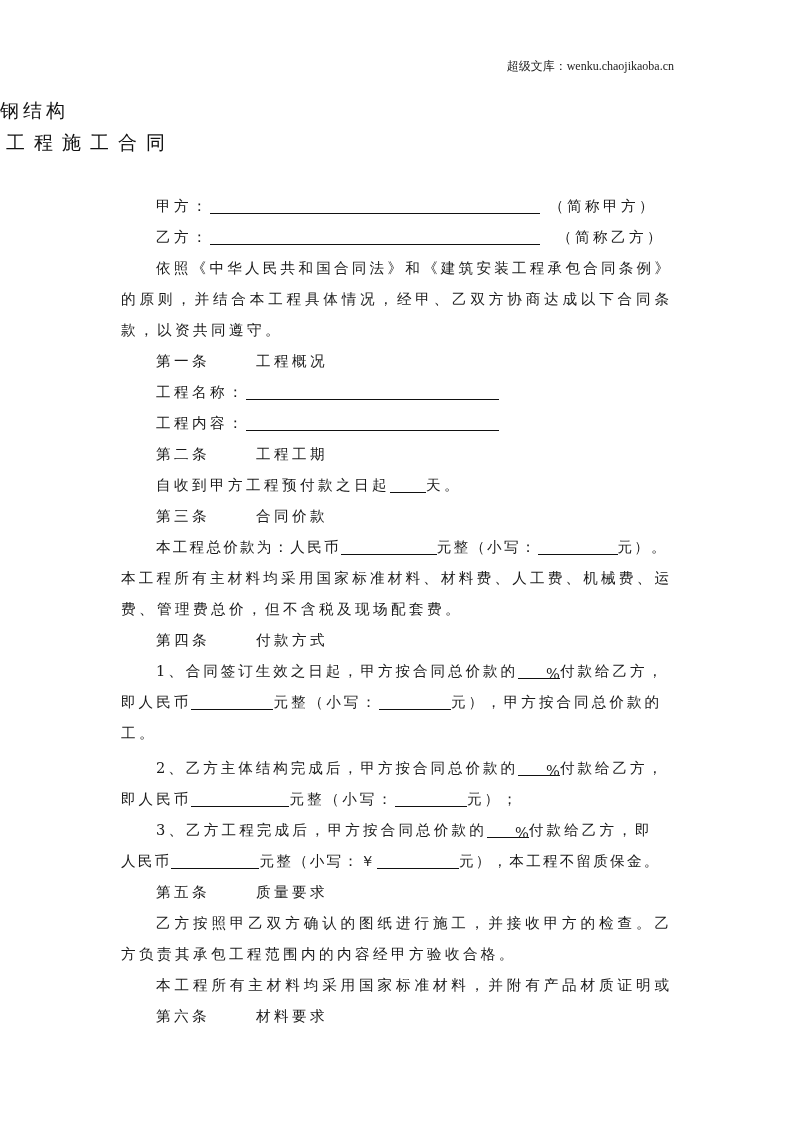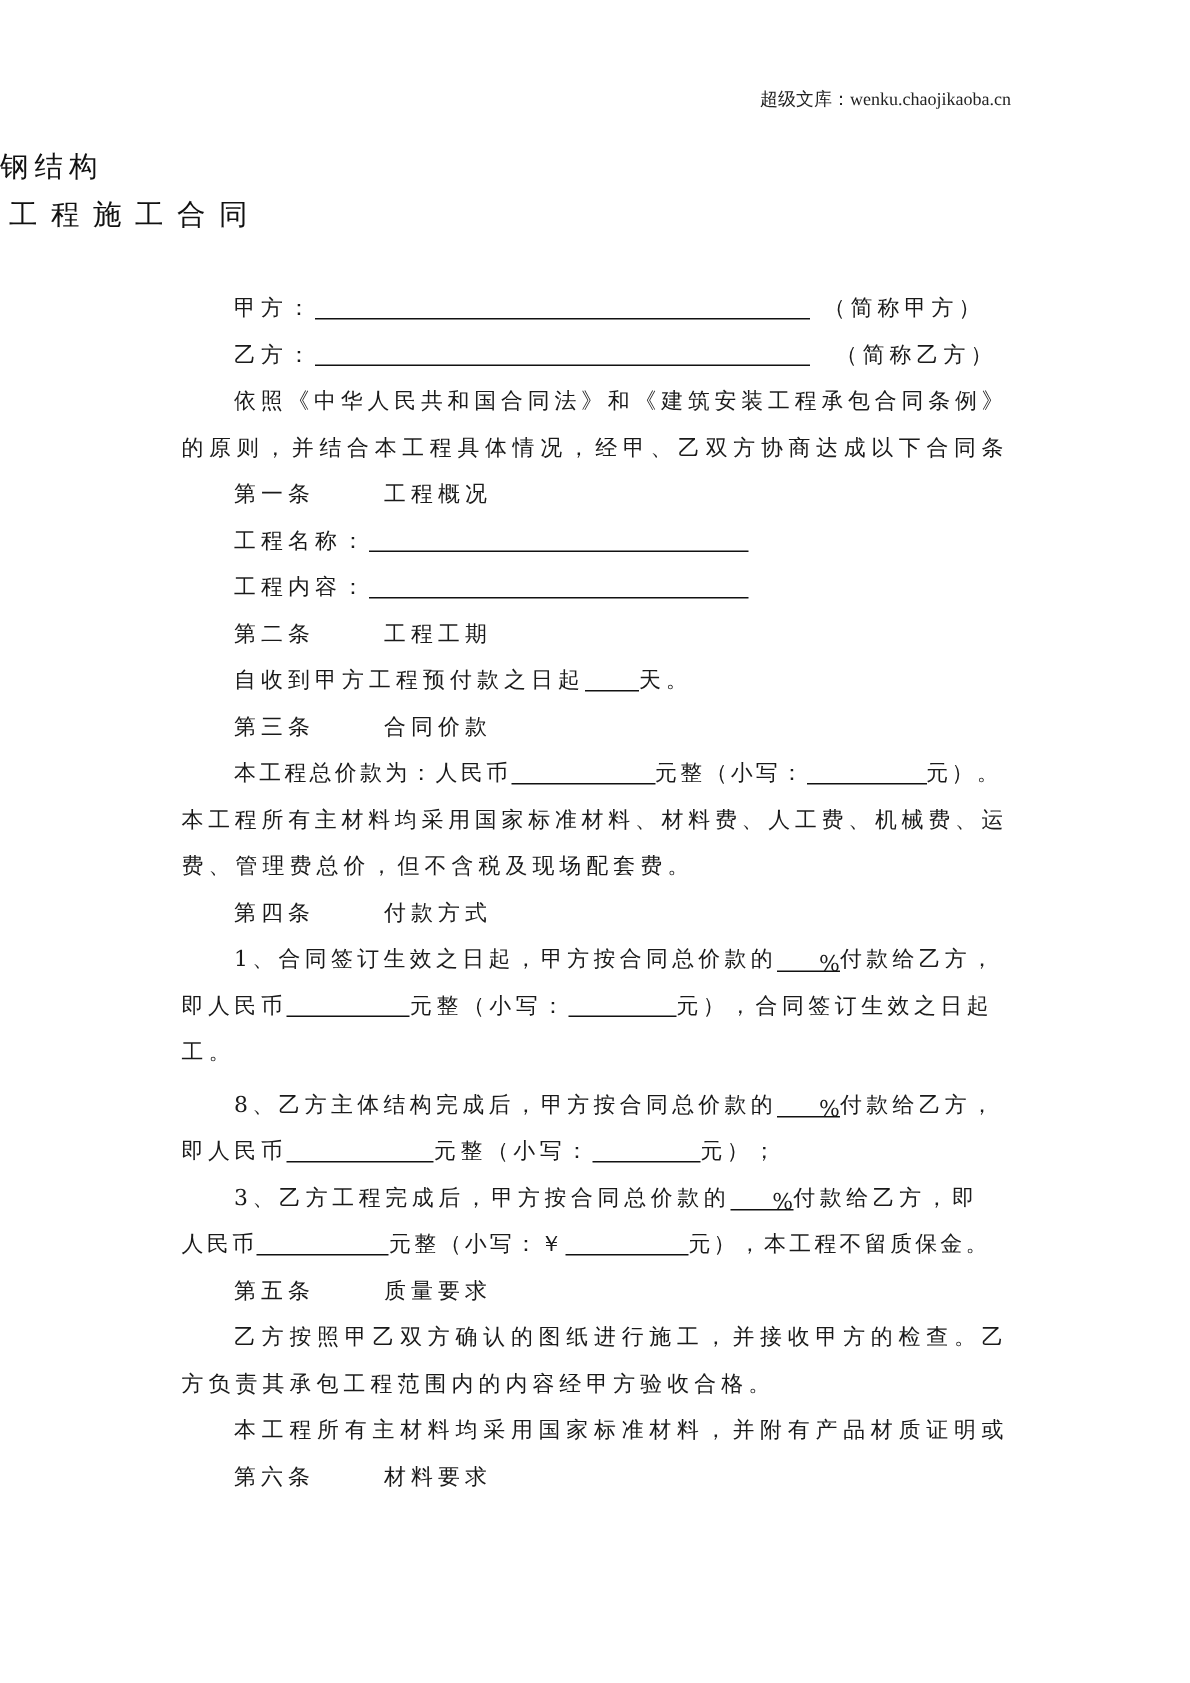--- a/index.html
+++ b/index.html
@@ -95,20 +95,21 @@
     <span class="right-abs" style="left:428px;">（简称甲方）</span>
   </div>
 
   <div class="line indent">
     <span>乙方：</span><span class="blank" style="width:330px;"></span>
     <span class="right-abs" style="left:436px;">（简称乙方）</span>
   </div>
 
   <div class="line indent justify">依照《中华人民共和国合同法》和《建筑安装工程承包合同条例》</div>
   <div class="line justify">的原则，并结合本工程具体情况，经甲、乙双方协商达成以下合同条</div>
+  <div class="line">款，以资共同遵守。</div>
 
   <div class="line indent">
     <span class="art-title">第一条</span><span>工程概况</span>
   </div>
   <div class="line indent">
     <span>工程名称：</span><span class="blank" style="width:253px;"></span>
   </div>
   <div class="line indent">
     <span>工程内容：</span><span class="blank" style="width:253px;"></span>
   </div>
@@ -130,26 +131,26 @@
   <div class="line">费、管理费总价，但不含税及现场配套费。</div>
 
   <div class="line indent">
     <span class="art-title">第四条</span><span>付款方式</span>
   </div>
 
   <div class="line indent" style="letter-spacing:2.9px;">
     <span>1、合同签订生效之日起，甲方按合同总价款的</span><span class="pct"><span></span><span>%</span></span><span>付款给乙方，</span>
   </div>
   <div class="line" style="letter-spacing:3px;">
-    <span>即人民币</span><span class="blank" style="width:82px;"></span><span>元整（小写：</span><span class="blank" style="width:72px;"></span><span>元），合同签订生效之日起</span>
+    <span>即人民币</span><span class="blank" style="width:82px;"></span><span>元整（小写：</span><span class="blank" style="width:72px;"></span><span>元），甲方按合同总价款的</span>
   </div>
   <div class="line">工。</div>
 
   <div class="line indent" style="letter-spacing:2.9px; margin-top:4px;">
-    <span>8、乙方主体结构完成后，甲方按合同总价款的</span><span class="pct"><span></span><span>%</span></span><span>付款给乙方，</span>
+    <span>2、乙方主体结构完成后，甲方按合同总价款的</span><span class="pct"><span></span><span>%</span></span><span>付款给乙方，</span>
   </div>
   <div class="line" style="letter-spacing:3px;">
     <span>即人民币</span><span class="blank" style="width:98px;"></span><span>元整（小写：</span><span class="blank" style="width:72px;"></span><span>元）；</span>
   </div>
 
   <div class="line indent" style="letter-spacing:3.1px;">
     <span>3、乙方工程完成后，甲方按合同总价款的</span><span class="pct"><span></span><span>%</span></span><span>付款给乙方，即</span>
   </div>
   <div class="line" style="letter-spacing:2.2px;">
     <span>人民币</span><span class="blank" style="width:88px;"></span><span>元整（小写：￥</span><span class="blank" style="width:82px;"></span><span>元），本工程不留质保金。</span>

